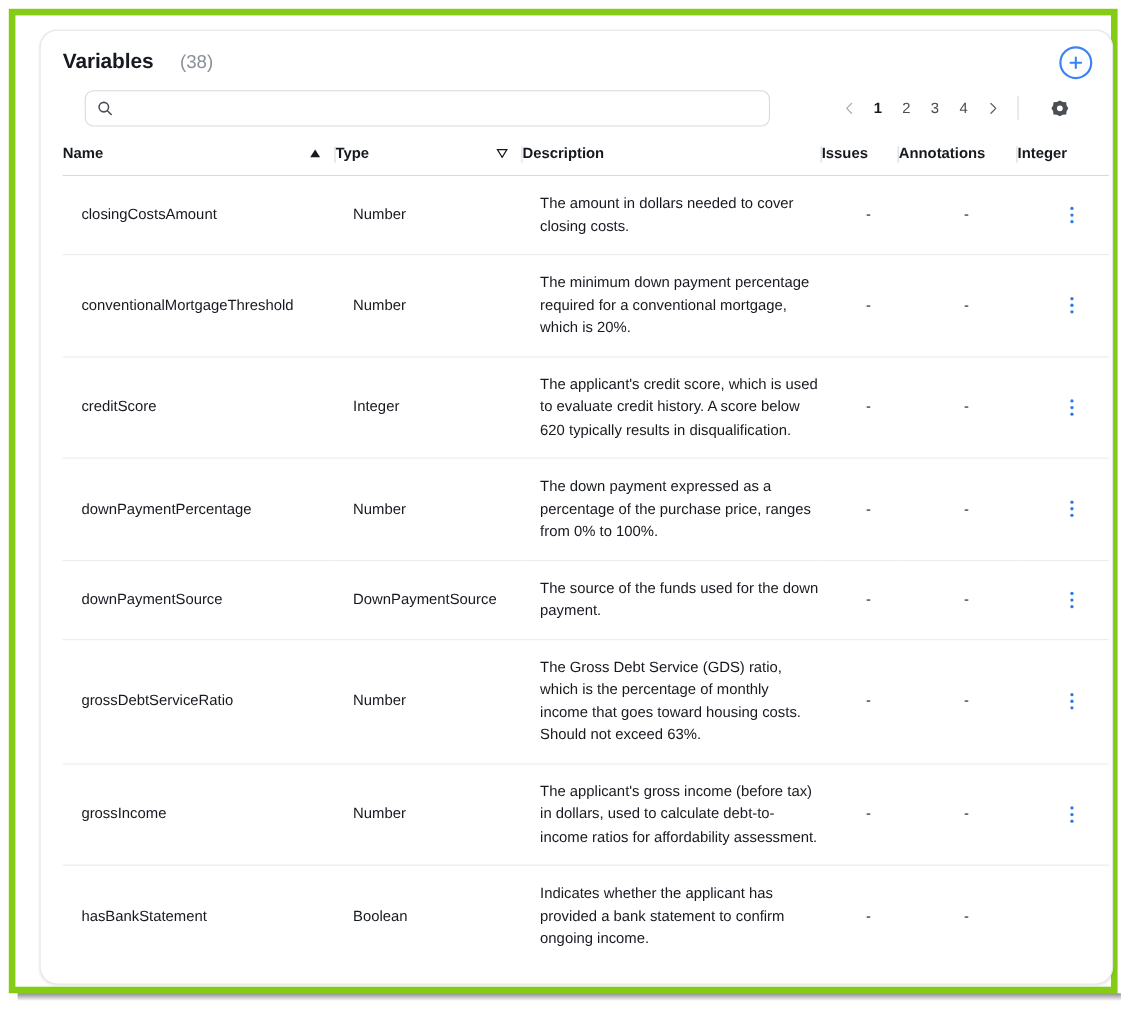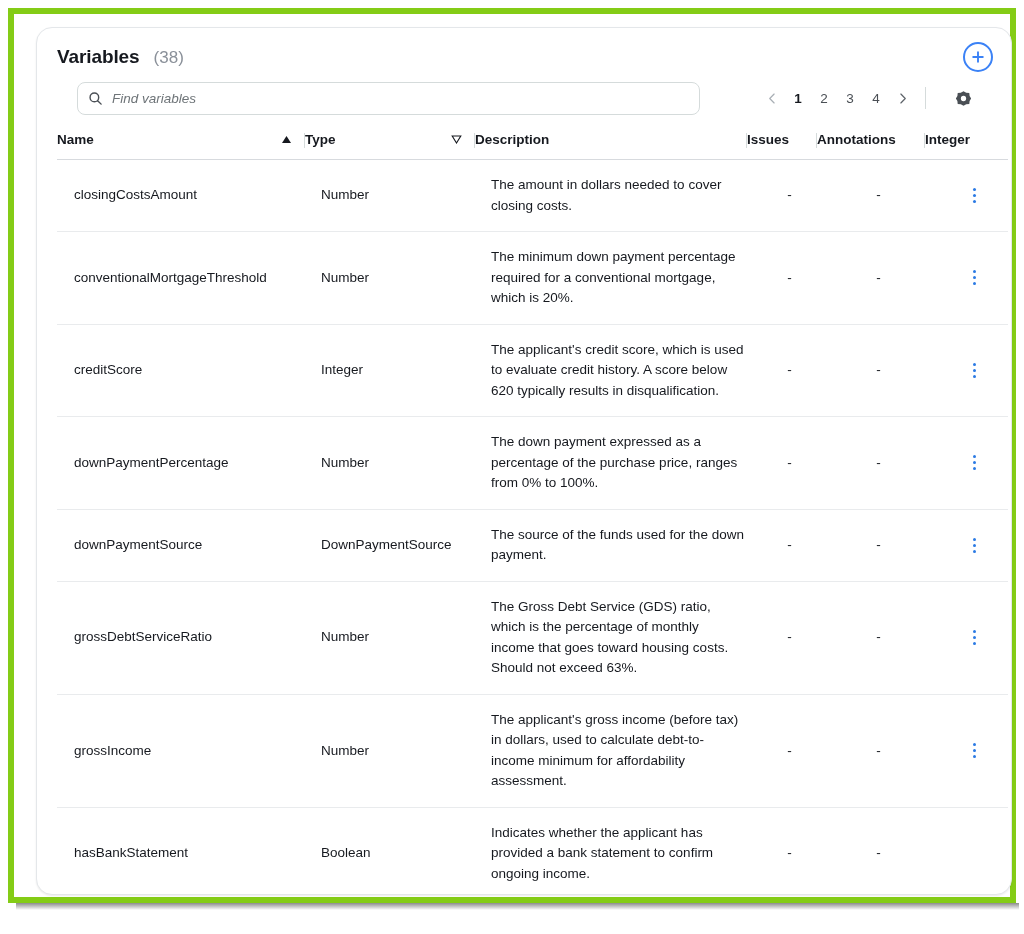--- a/index.html
+++ b/index.html
@@ -64,21 +64,21 @@
   .title-main {
     font-size: 19px;
     font-weight: bold;
     color: #16191f;
     letter-spacing: -0.1px;
   }
   .title-count {
     font-size: 17px;
     font-weight: normal;
     color: #8a9099;
-    margin-left: 14px;
+    margin-left: 24px;
   }
 
   
   .add-btn {
     position: absolute;
     right: 18px;
     top: 14px;
     width: 30px;
     height: 30px;
     border: 2px solid #3b82f6;
@@ -269,21 +269,20 @@
           </svg>
         </div>
 
         <div class="tools-row">
 
           <div class="search-box">
             <svg width="15" height="15" viewBox="0 0 16 16">
               <circle cx="6.8" cy="6.8" r="4.6" fill="none" stroke="#4a4f55" stroke-width="1.5"></circle>
               <path d="M10.3 10.3 L14 14" stroke="#4a4f55" stroke-width="1.5" stroke-linecap="round"></path>
             </svg>
-            <input class="search-input" type="text" placeholder="Find variables" style="">
           </div>
 
           <div class="pager">
             <div class="pager-arrow">
               <svg width="13" height="13" viewBox="0 0 16 16">
                 <path d="M10 2.5 L4.6 8 L10 13.5" fill="none" stroke="#aab0b6" stroke-width="1.5" stroke-linecap="round" stroke-linejoin="round"></path>
               </svg>
             </div>
             <div class="pager-num active">1</div>
             <div class="pager-num">2</div>
@@ -447,21 +446,21 @@
                   <span class="kebab">
                     <i></i>
                     <i></i>
                     <i></i>
                   </span>
                 </td>
               </tr>
               <tr>
                 <td>grossIncome</td>
                 <td>Number</td>
-                <td>The applicant's gross income (before tax) in dollars, used to calculate debt-to-income minimum for affordability assessment.</td>
+                <td>The applicant's gross income (before tax) in dollars, used to calculate debt-to-income ratios for affordability assessment.</td>
                 <td class="cell-center">-</td>
                 <td class="cell-center">-</td>
                 <td class="cell-center">
                   <span class="kebab">
                     <i></i>
                     <i></i>
                     <i></i>
                   </span>
                 </td>
               </tr>

